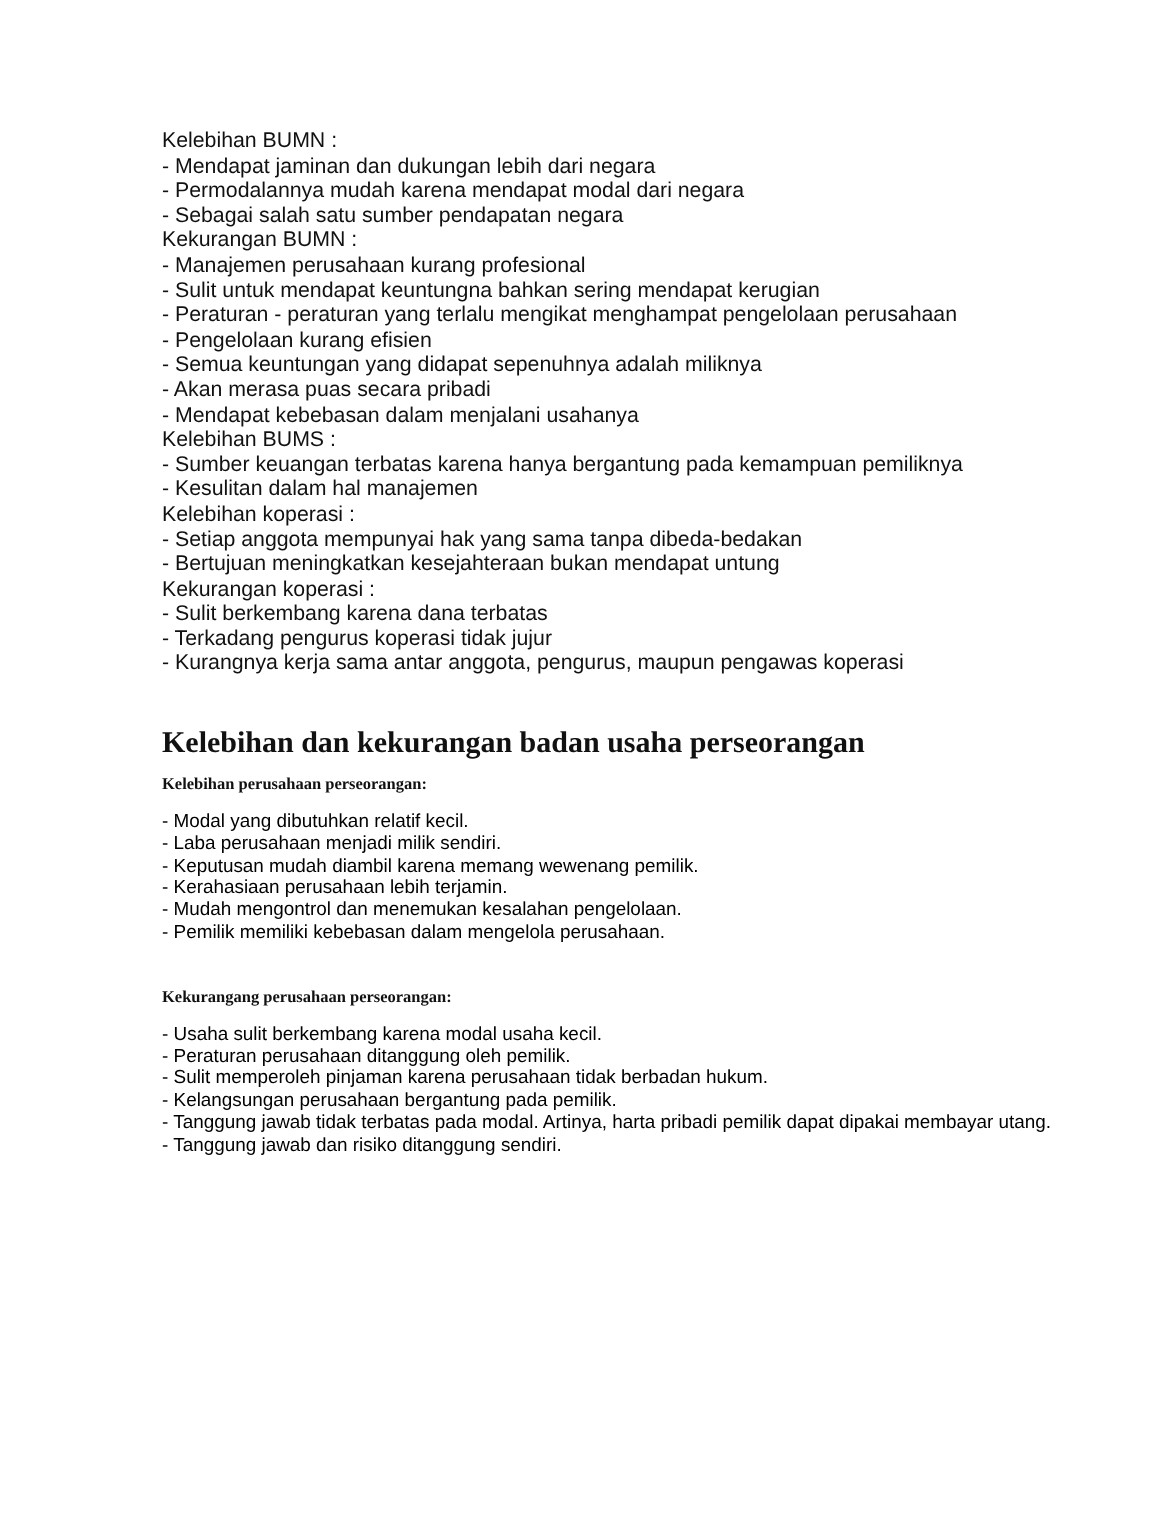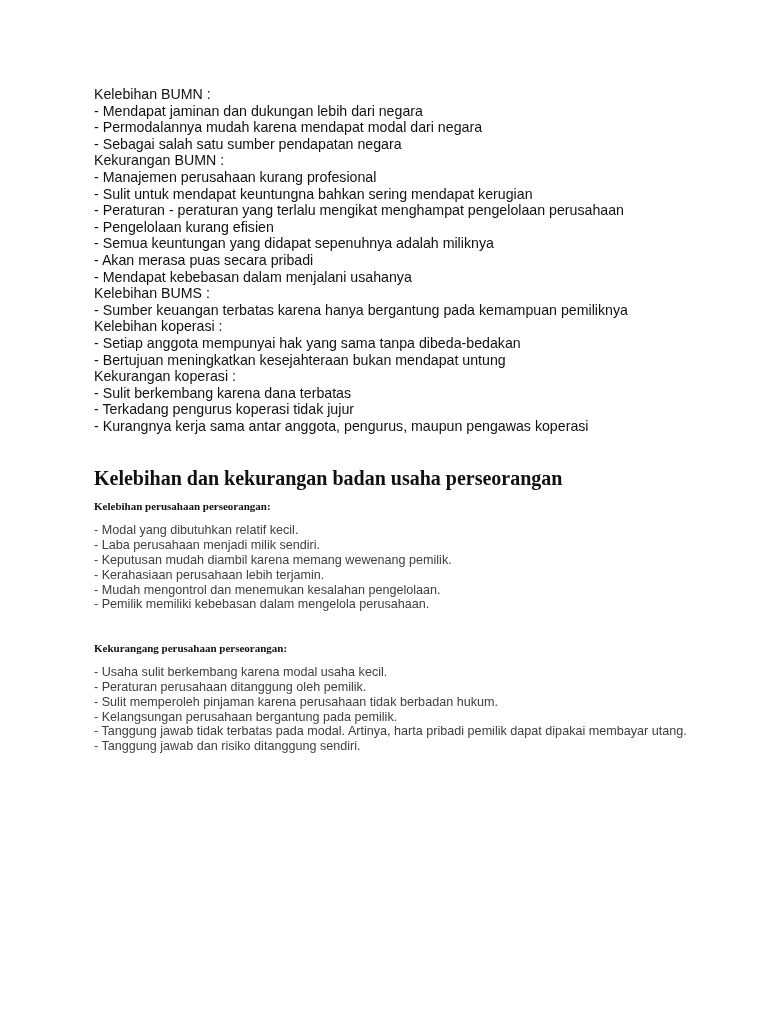--- a/index.html
+++ b/index.html
@@ -1,23 +1,23 @@
 <!DOCTYPE html>
 <html><head>
 <meta charset="utf-8">
 <style>
   html, body { margin: 0; padding: 0; background: #ffffff; }
   body { width: 768px; height: 1024px; position: relative; overflow: hidden; color: #111111; }
-  .page { position: absolute; left: 94px; top: 86px; width: 640px; }
+  .page { position: absolute; left: 108px; top: 86px; width: 640px; }
   .sec1 { font-family: "Liberation Sans", sans-serif; font-size: 14.2px; line-height: 16.6px; }
   .sec1 .line { white-space: nowrap; }
   .h1 { font-family: "Liberation Serif", serif; font-weight: bold; font-size: 20px; line-height: 22px; margin-top: 33px; }
   .h2 { font-family: "Liberation Serif", serif; font-weight: bold; font-size: 11px; line-height: 20px; margin-top: 7px; }
   .h2b { margin-top: 26px; }
-  .list2 { font-family: "Liberation Sans", sans-serif; font-size: 12.6px; line-height: 14.8px; margin-top: 7px; color: #404040; }
+  .list2 { font-family: "Liberation Sans", sans-serif; font-size: 12.6px; line-height: 14.8px; margin-top: 7px; color: #000000; }
   .list2 .line { white-space: normal; }
 </style>
 </head>
 <body>
 
 <div class="page">
 
   <div class="sec1">
 
     <div class="line">Kelebihan BUMN :</div>
@@ -30,20 +30,21 @@
     <div class="line">- Sulit untuk mendapat keuntungna bahkan sering mendapat kerugian</div>
     <div class="line">- Peraturan - peraturan yang terlalu mengikat menghampat pengelolaan perusahaan</div>
     <div class="line">- Pengelolaan kurang efisien</div>
 
     <div class="line">- Semua keuntungan yang didapat sepenuhnya adalah miliknya</div>
     <div class="line">- Akan merasa puas secara pribadi</div>
     <div class="line">- Mendapat kebebasan dalam menjalani usahanya</div>
 
     <div class="line">Kelebihan BUMS :</div>
     <div class="line">- Sumber keuangan terbatas karena hanya bergantung pada kemampuan pemiliknya</div>
+    <div class="line">- Kesulitan dalam hal manajemen</div>
 
     <div class="line">Kelebihan koperasi :</div>
     <div class="line">- Setiap anggota mempunyai hak yang sama tanpa dibeda-bedakan</div>
     <div class="line">- Bertujuan meningkatkan kesejahteraan bukan mendapat untung</div>
 
     <div class="line">Kekurangan koperasi :</div>
     <div class="line">- Sulit berkembang karena dana terbatas</div>
     <div class="line">- Terkadang pengurus koperasi tidak jujur</div>
     <div class="line">- Kurangnya kerja sama antar anggota, pengurus, maupun pengawas koperasi</div>
   </div>

